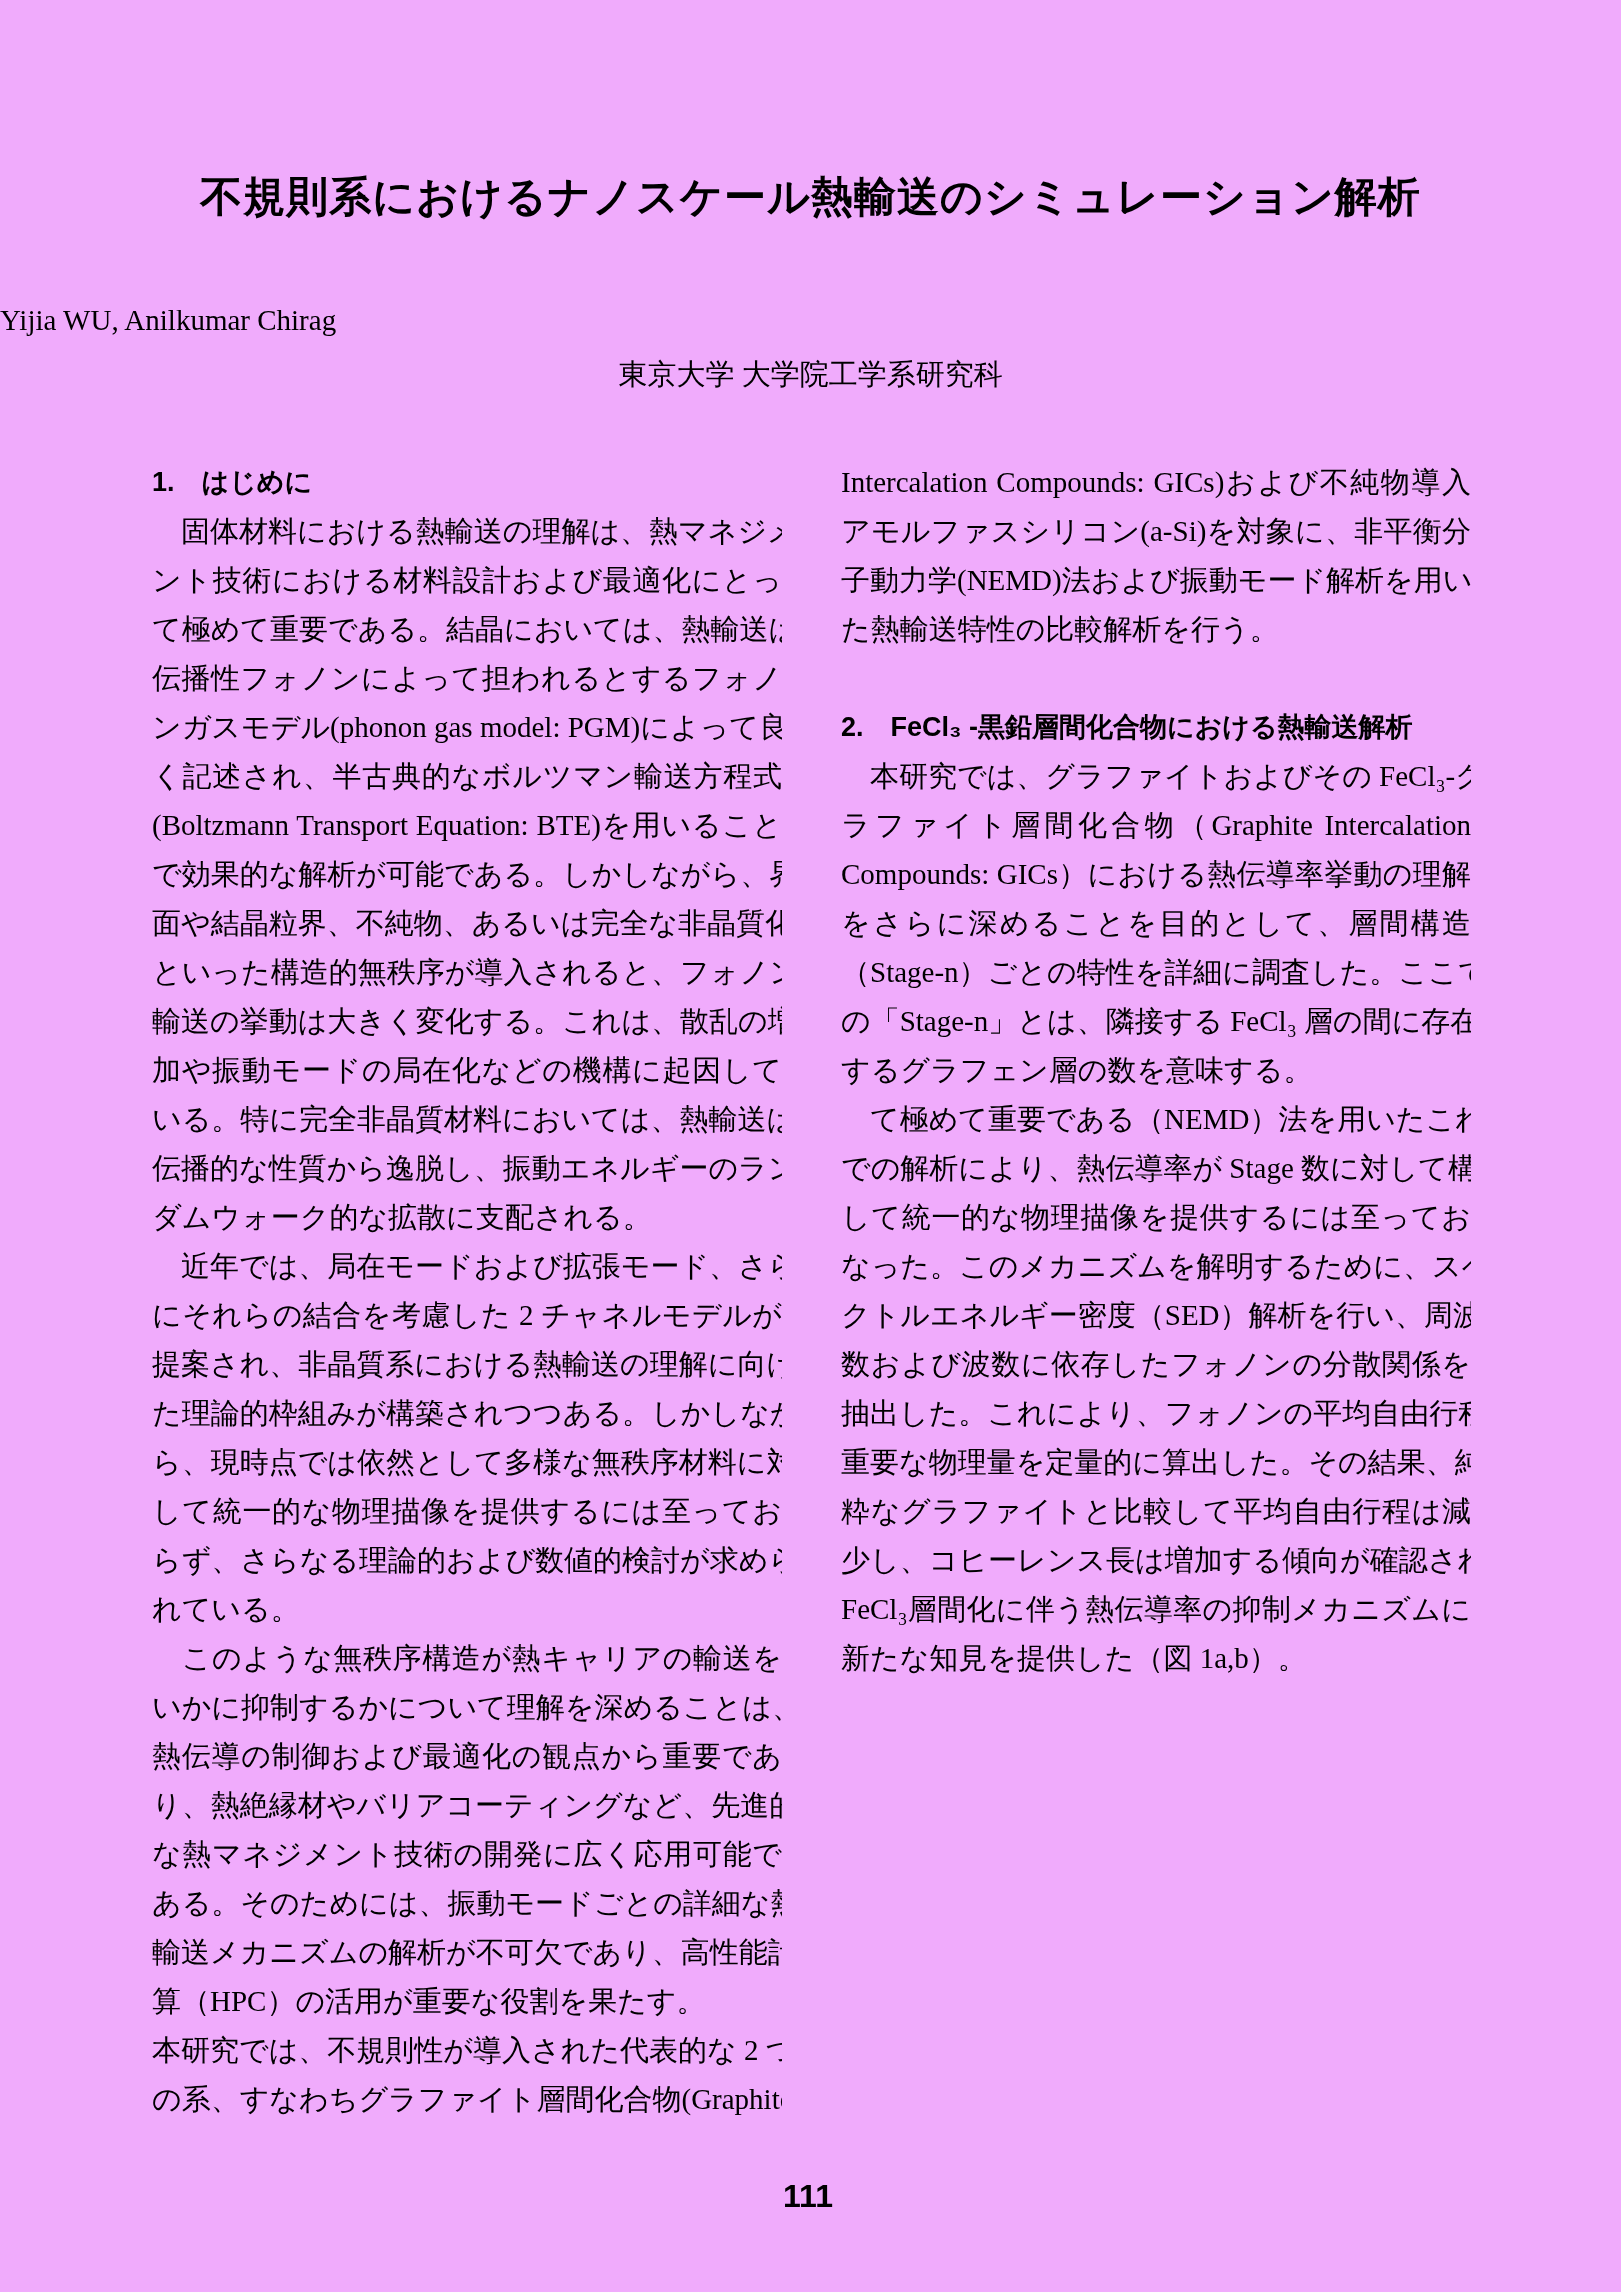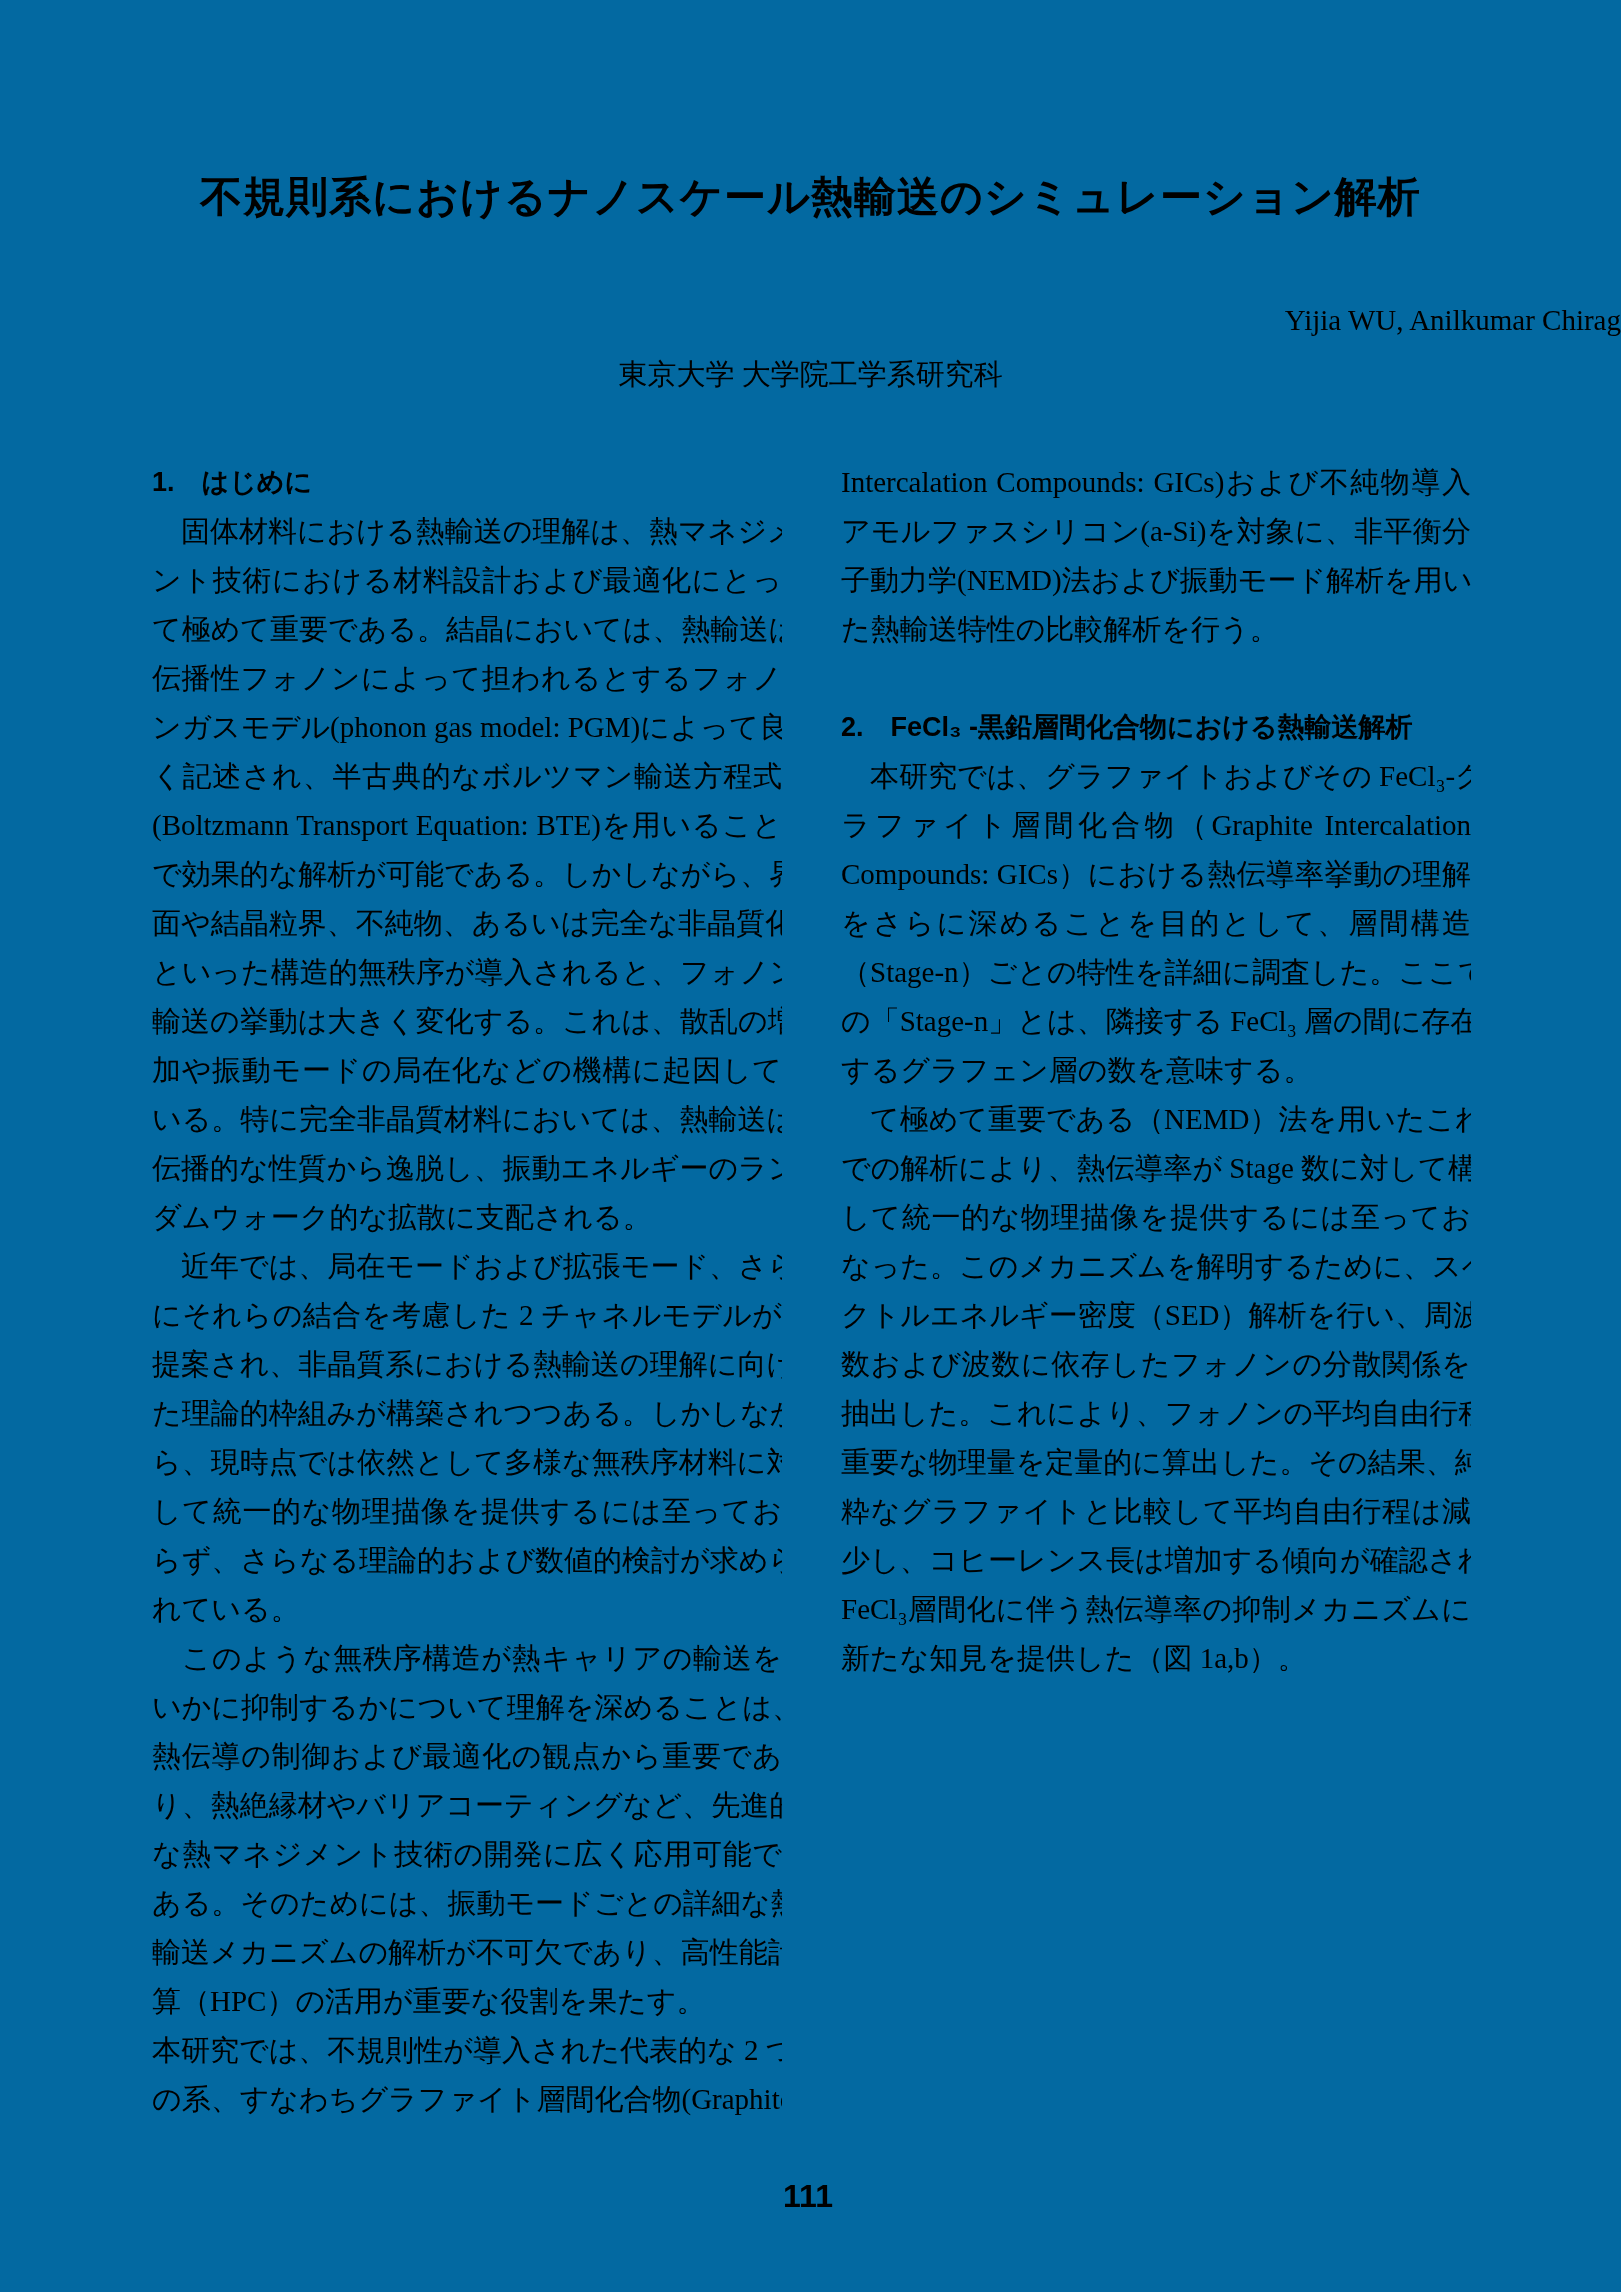--- a/index.html
+++ b/index.html
@@ -5,36 +5,36 @@
   html, body {
     margin: 0;
     padding: 0;
     background: #e8e8e8;
   }
   .page {
     position: relative;
     width: 1621px;
     height: 2293px;
     margin: 0 auto;
-    background: #0369a1;
+    background: #f0abfc;
     color: #000;
     font-family: "Liberation Serif", serif;
     overflow: hidden;
   }
   .title {
     padding-top: 173px;
     text-align: center;
     font-size: 42px;
     font-weight: 700;
     letter-spacing: 1px;
     line-height: 1.15;
   }
   .authors {
     margin-top: 84px;
-    text-align: right;
+    text-align: left;
     font-size: 29px;
     line-height: 1.1;
   }
   .affiliation {
     margin-top: 21.6px;
     text-align: center;
     font-size: 29px;
     line-height: 1.1;
   }
   .columns {

